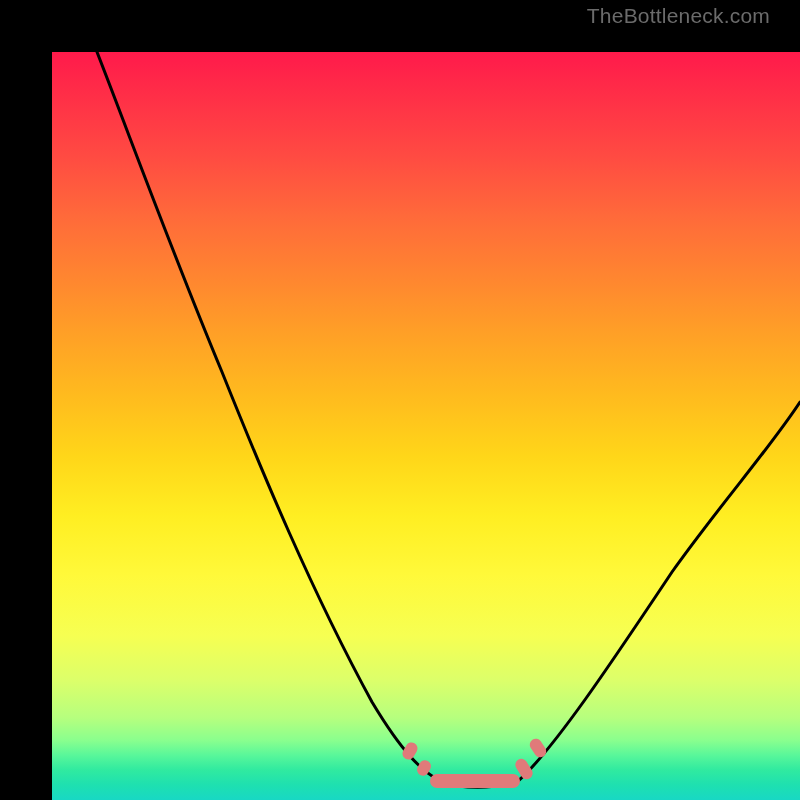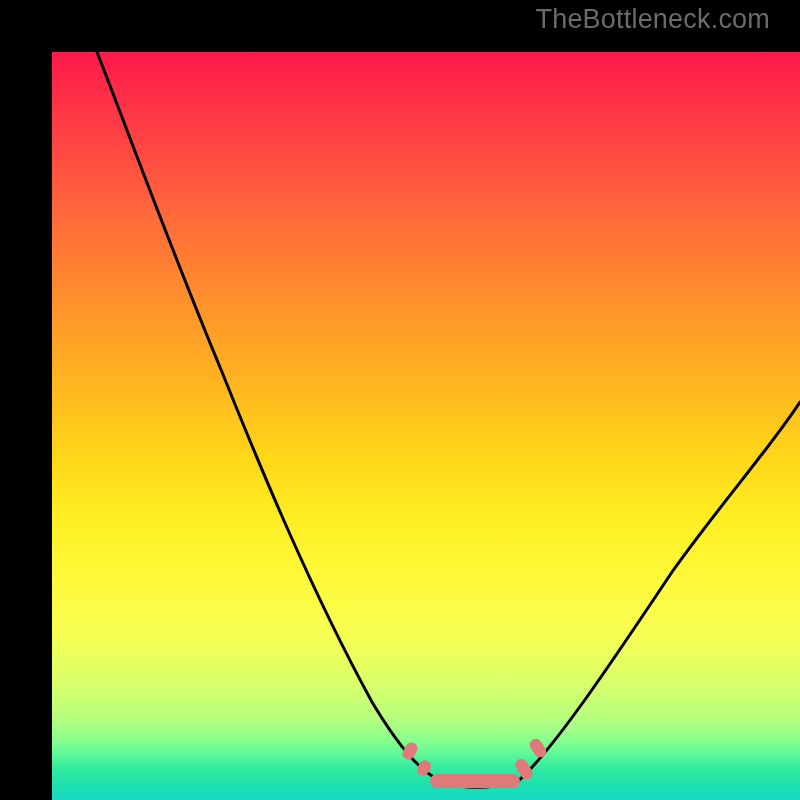--- a/index.html
+++ b/index.html
@@ -50,21 +50,21 @@
       #30eaa0 96%,
       #1ee0b0 98%,
       #18d8c4 100%
     );
   }
   .watermark {
     position: absolute;
     top: 4px;
     right: 30px;
     color: #6b6b6b;
-    font-size: 27px;
+    font-size: 21px;
     font-weight: 500;
     user-select: none;
     letter-spacing: 0.2px;
   }
   svg.curves {
     position: absolute;
     top: 0; left: 0;
     width: 748px;
     height: 748px;
   }

